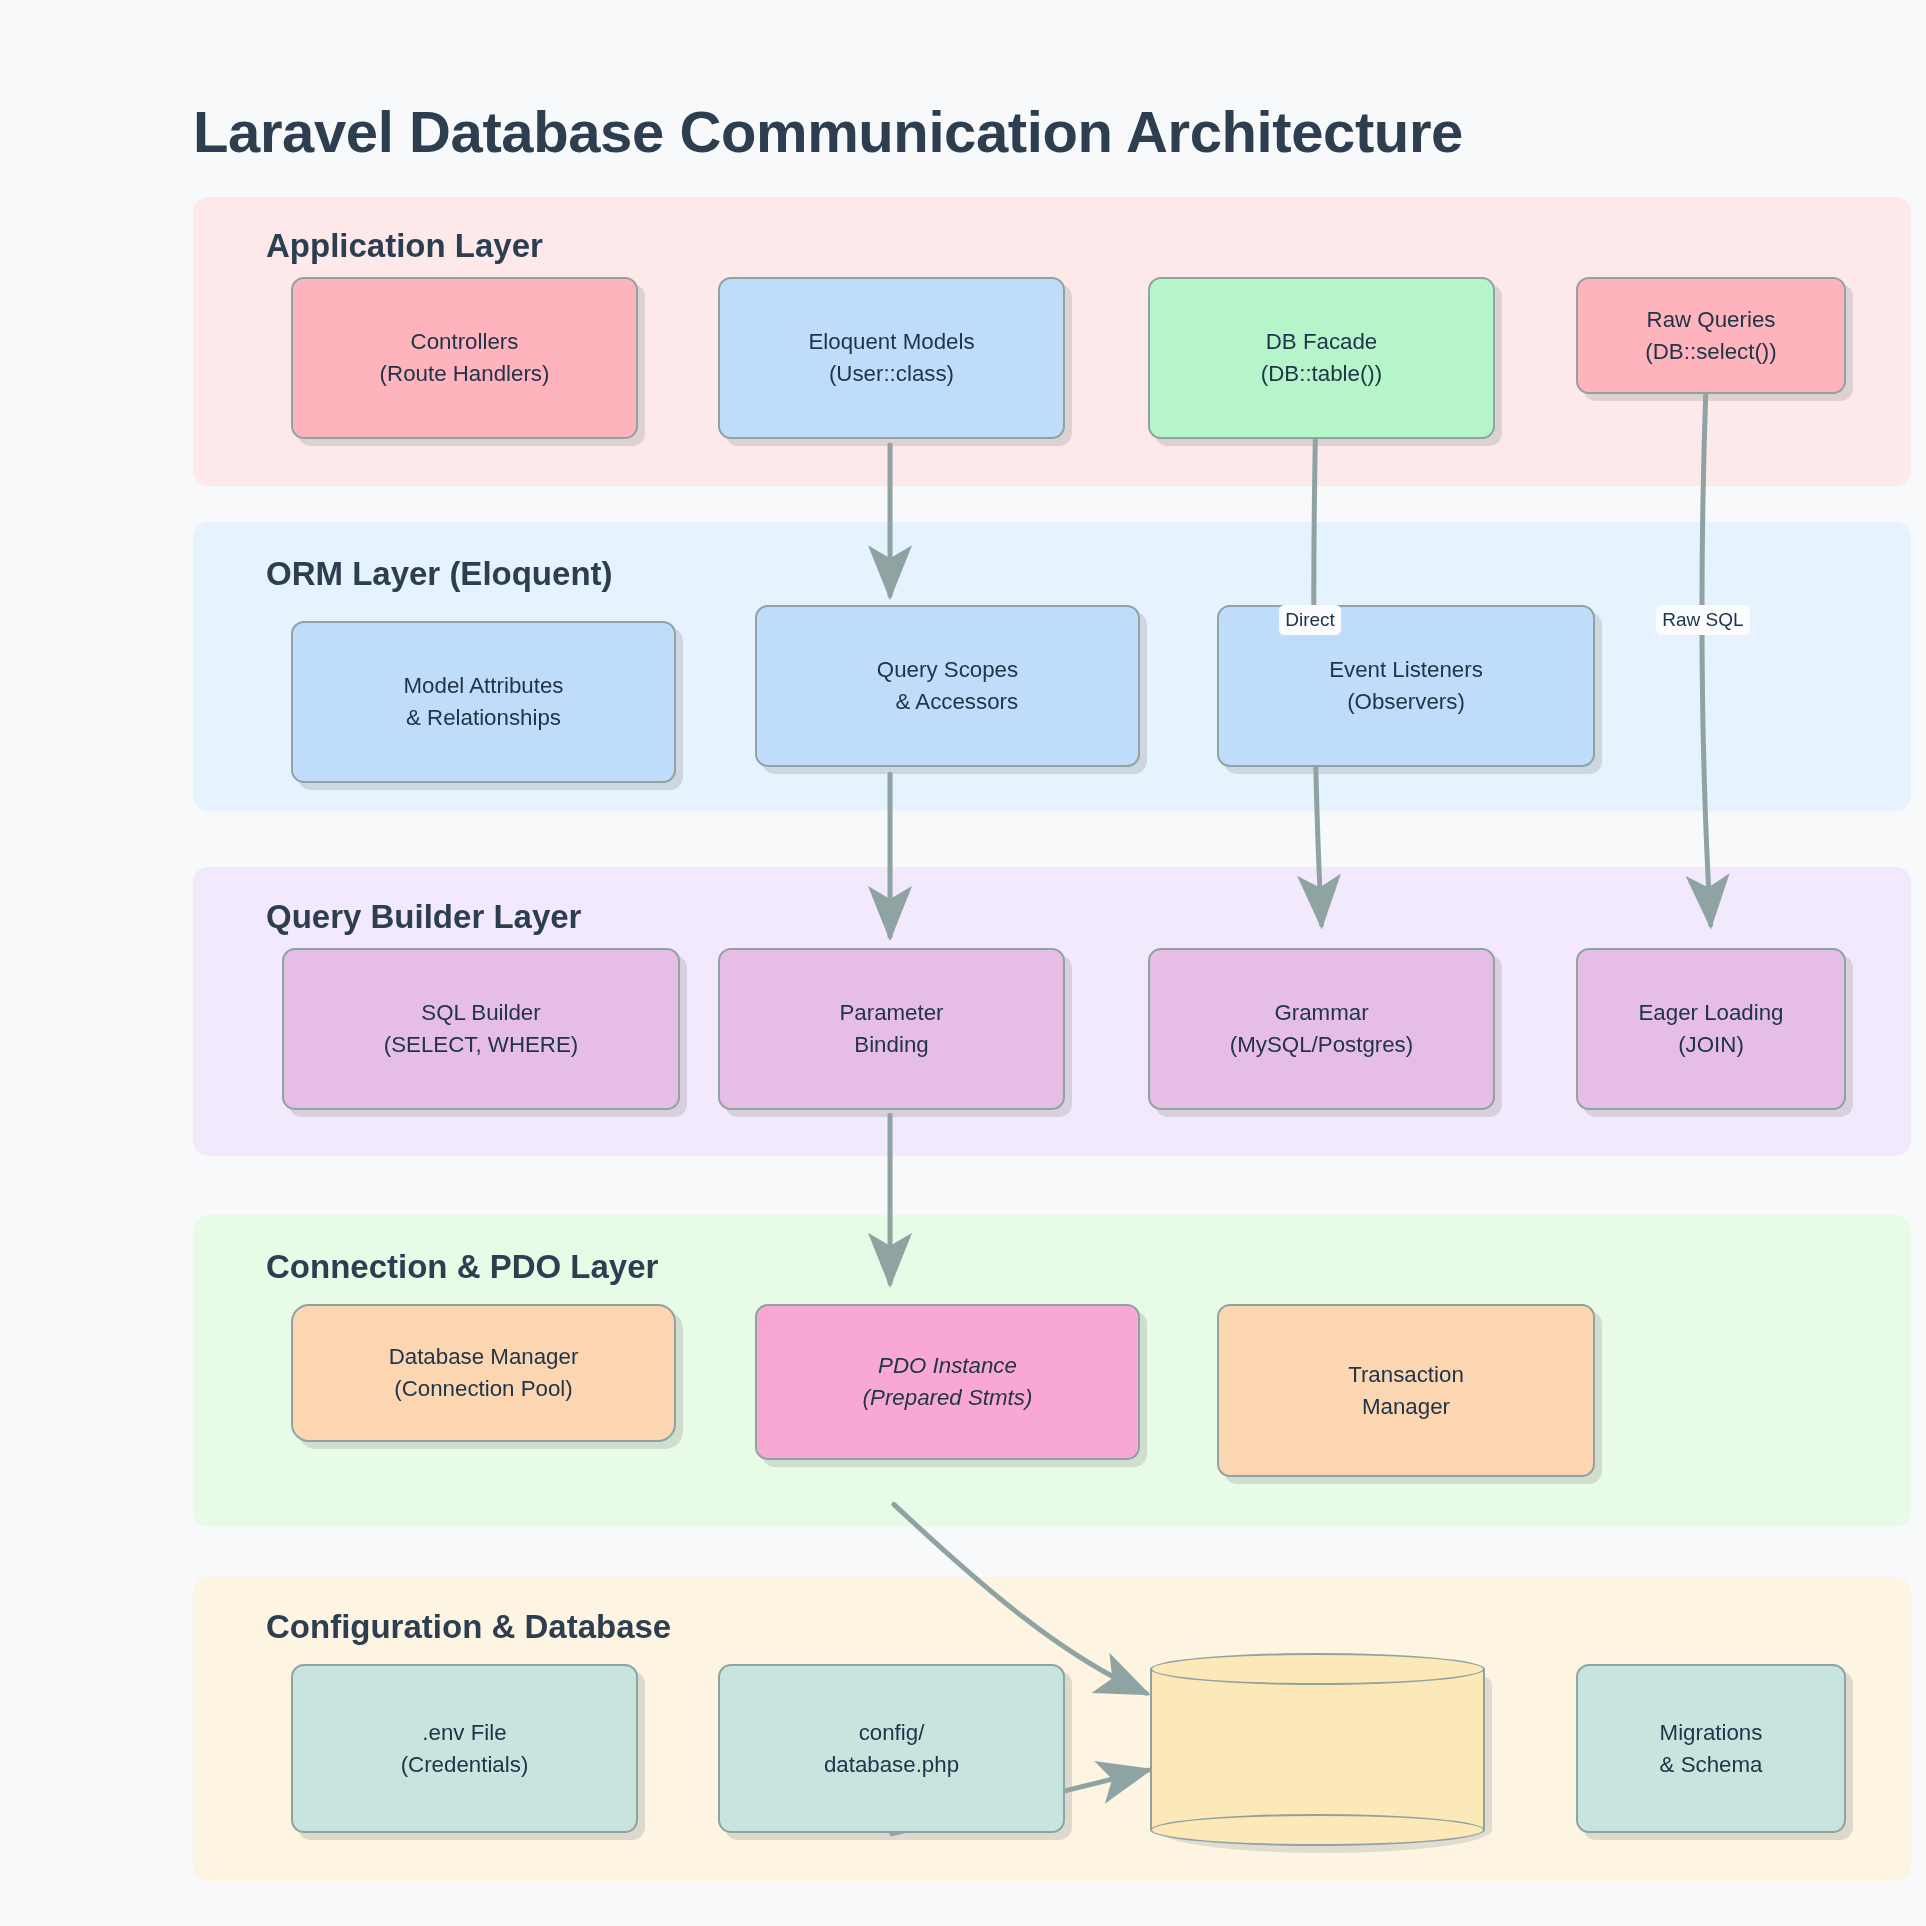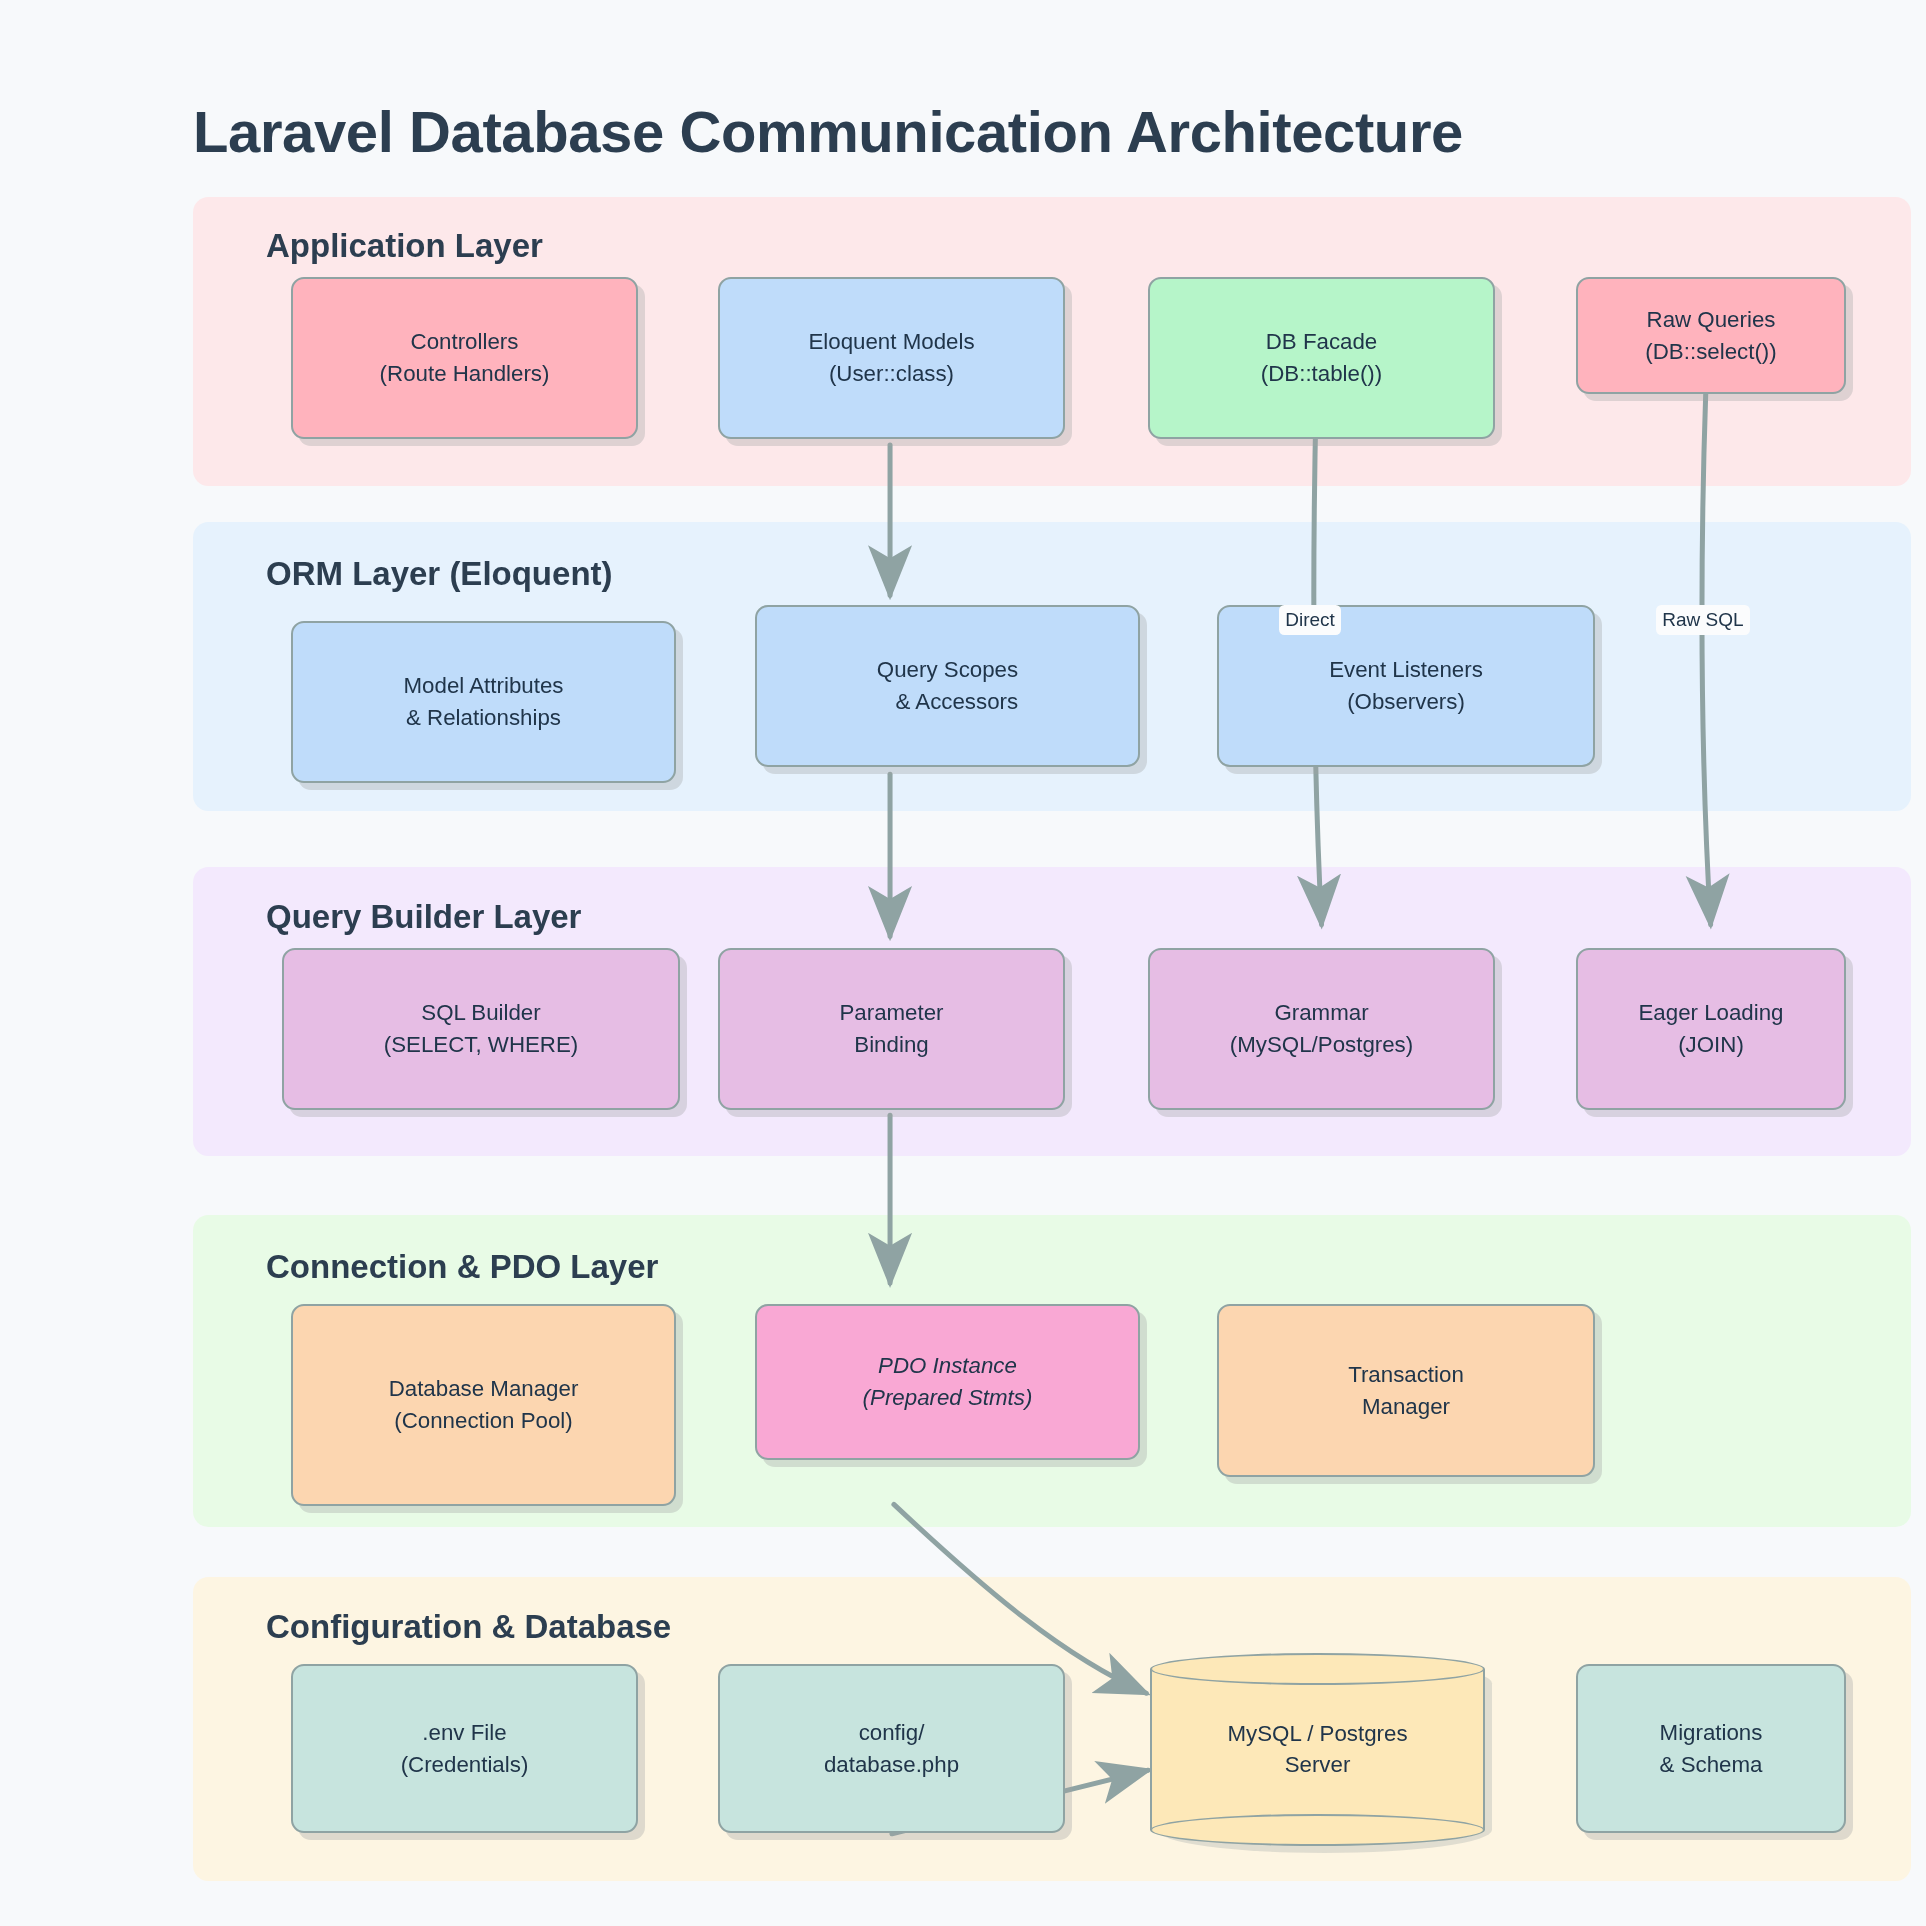--- a/index.html
+++ b/index.html
@@ -162,21 +162,21 @@
 (MySQL/Postgres)</span>
 </div>
 <div class="node" style="left:1576px;top:948px;width:270px;height:162px;background:#e6bde4;">
   <span>Eager Loading
 (JOIN)</span>
 </div>
 
 <div class="layer" style="left:193px;top:1215px;width:1718px;height:312px;background:#e8fbe6;"></div>
 <div class="layer-title" style="left:266px;top:1248px;">Connection &amp; PDO Layer</div>
 
-<div class="node" style="left:291px;top:1304px;width:385px;height:202px;background:#fcd6b0;">
+<div class="node" style="left:291px;top:1304px;width:385px;height:138px;background:#fcd6b0;border-radius:18px;">
   <span>Database Manager
 (Connection Pool)</span>
 </div>
 <div class="node" style="left:755px;top:1304px;width:385px;height:156px;background:#f9a8d4;font-style:italic;">
   <span>PDO Instance
 (Prepared Stmts)</span>
 </div>
 <div class="node" style="left:1217px;top:1304px;width:378px;height:173px;background:#fcd6b0;">
   <span>Transaction
 Manager</span>
@@ -192,21 +192,19 @@
 <div class="node" style="left:718px;top:1664px;width:347px;height:169px;background:#c7e4de;">
   <span>config/
 database.php</span>
 </div>
 
 <div class="cyl" style="left:1150px;top:1653px;width:335px;height:193px;">
   <div class="shadow"></div>
   <div class="body"></div>
   <div class="bot"></div>
   <div class="top"></div>
-  <div class="cyl-label">MySQL / Postgres
-Server</div>
 </div>
 
 <div class="node" style="left:1576px;top:1664px;width:270px;height:169px;background:#c7e4de;">
   <span>Migrations
 &amp; Schema</span>
 </div>
 
 
 </body></html>

